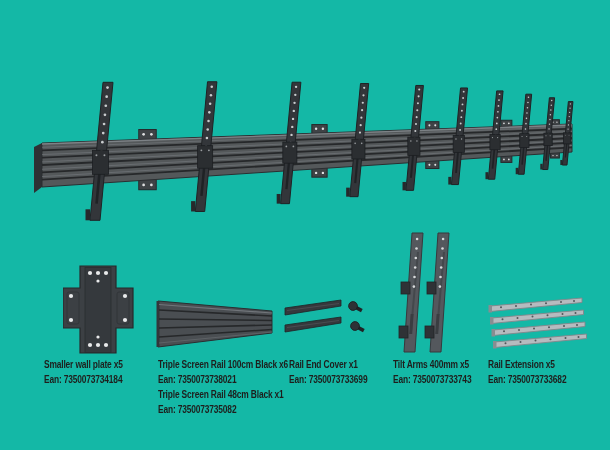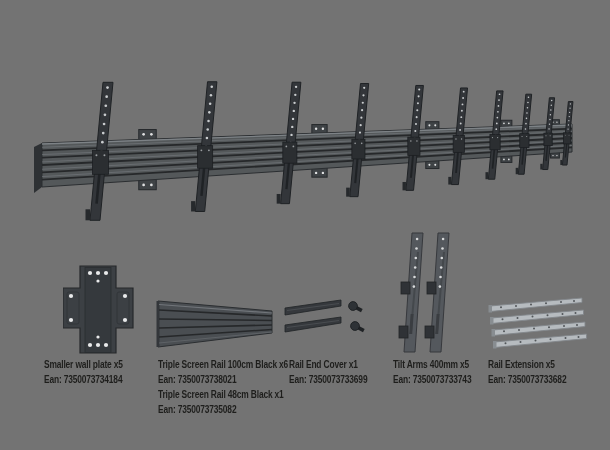--- a/index.html
+++ b/index.html
@@ -1,17 +1,17 @@
 <!DOCTYPE html>
 <html><head>
 <meta charset="utf-8">
 <style>
   html,body{margin:0;padding:0;background:#ffffff;}
   #stage{
-    position:relative;width:610px;height:450px;background:#737373;
+    position:relative;width:610px;height:450px;background:#14b8a6;
     font-family:"Liberation Sans",sans-serif;overflow:hidden;
   }
   .hero{position:absolute;left:0;top:0;}
   .thumb{position:absolute;}
   .comp-label{
     position:absolute;top:357px;
     color:#1e1e1c;font-weight:bold;font-size:10.5px;letter-spacing:-0.2px;
     line-height:15px;white-space:nowrap;
     transform:scaleX(0.8);transform-origin:0 0;
   }

